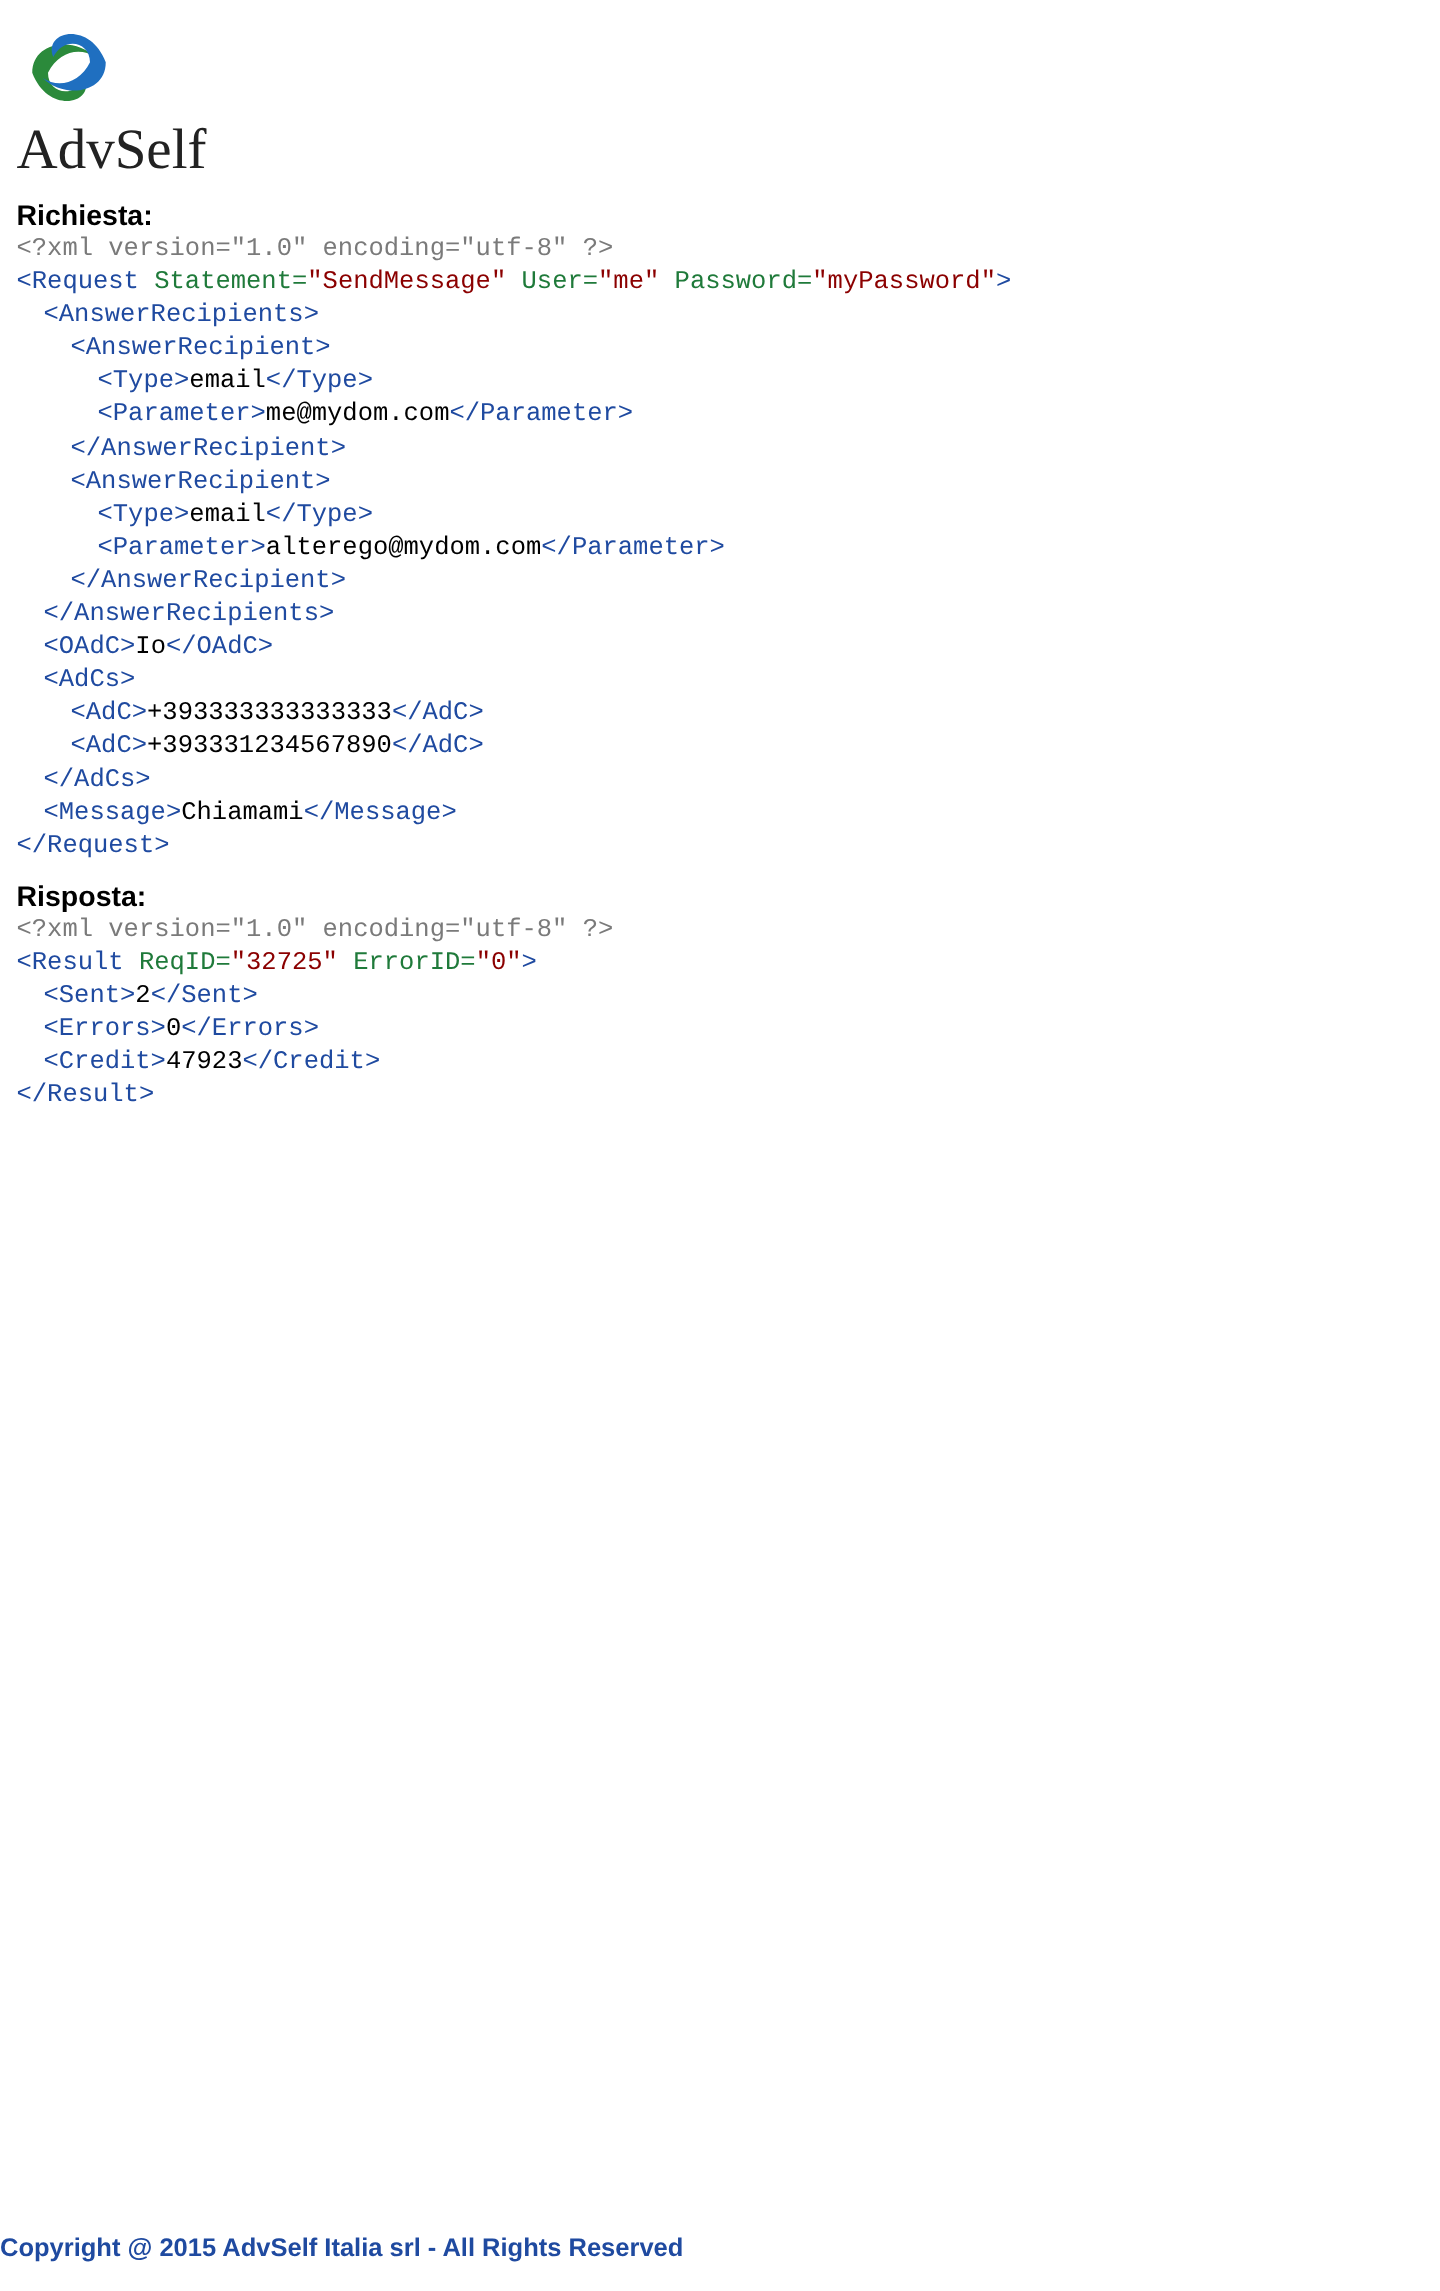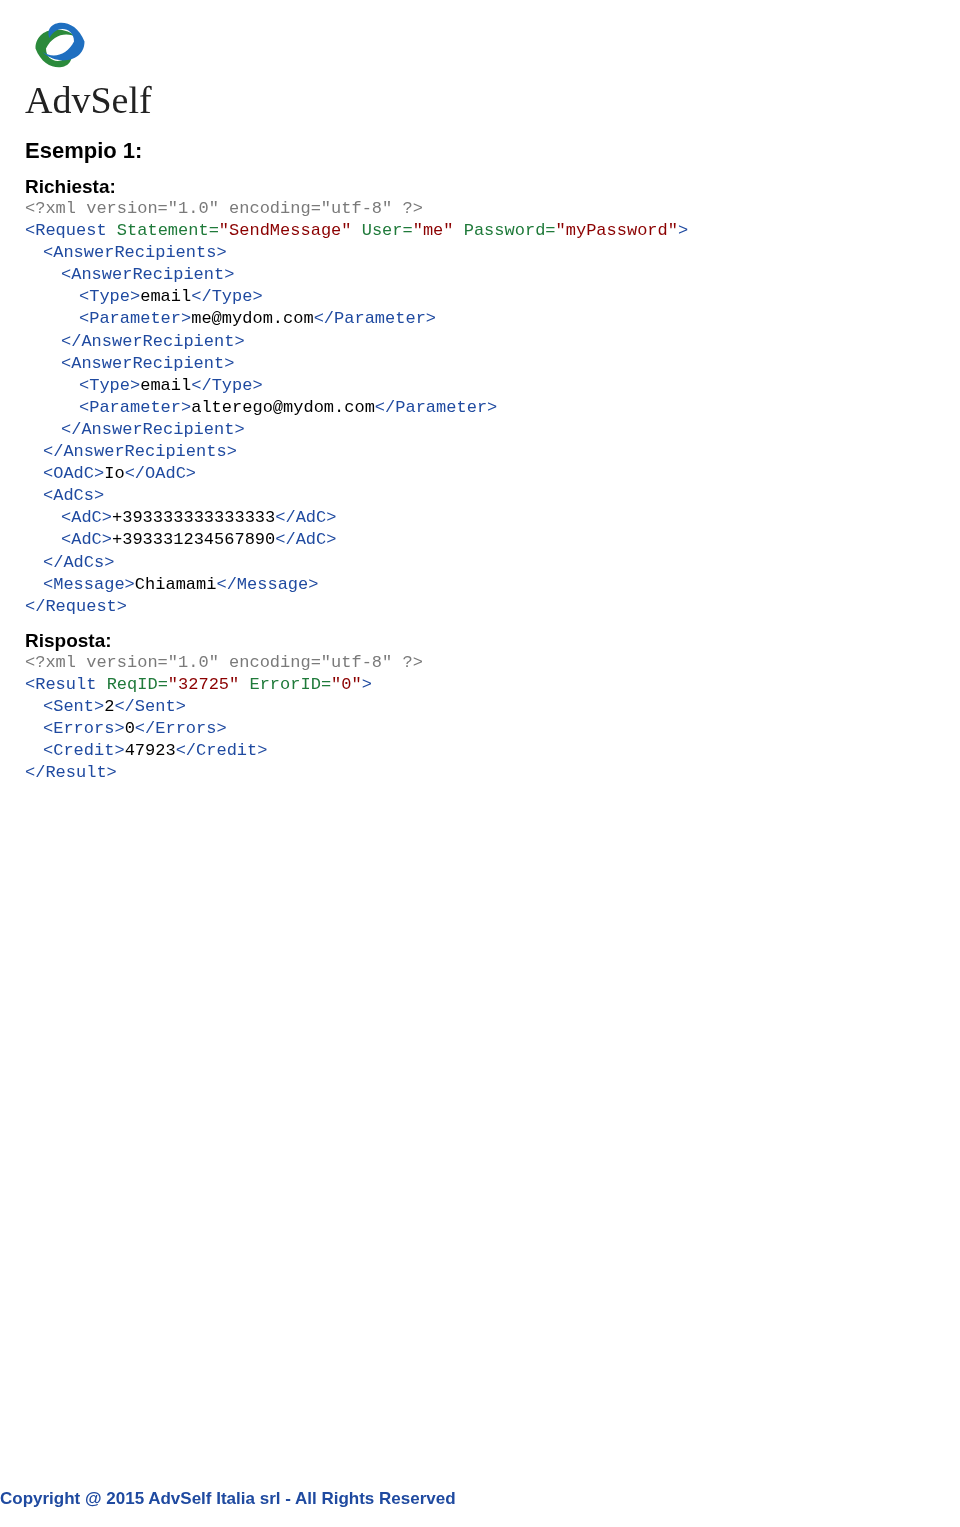--- a/index.html
+++ b/index.html
@@ -7,21 +7,21 @@
     margin: 0;
     padding: 0;
     font-family: Arial, Helvetica, sans-serif;
     background: #fff;
     color: #000;
     width: 960px;
     min-height: 1527px;
     position: relative;
   }
   .page {
-    padding: 10px 16px 60px 25px;
+    padding: 10px 16px 60px 11px;
   }
   .logo {
     margin-bottom: 10px;
   }
   .logo svg { display: block; }
   .logo-text {
     font-family: "Times New Roman", serif;
     font-size: 38px;
     font-weight: normal;
     color: #222;
@@ -73,21 +73,20 @@
 <div class="page">
 
   <div class="logo">
     <svg width="70" height="70" viewBox="0 0 100 100">
       <path d="M15 55 C 15 25, 55 20, 75 40 C 60 30, 40 35, 30 55 C 30 75, 55 80, 65 60 C 75 85, 30 95, 15 55 Z" fill="#2b8a3b"></path>
       <path d="M85 45 C 85 75, 45 80, 25 60 C 40 70, 60 65, 70 45 C 70 25, 45 20, 35 40 C 25 15, 70 5, 85 45 Z" fill="#1f6fc0"></path>
     </svg>
     <div class="logo-text">AdvSelf</div>
   </div>
 
-  <div class="heading">Esempio 1:</div>
 
   <div class="sub-heading">Richiesta:</div>
 
   <pre class="code"><span class="c-pi">&lt;?xml version="1.0" encoding="utf-8" ?&gt;</span>
 <span class="c-tag">&lt;Request </span><span class="c-attr">Statement=</span><span class="c-str">"SendMessage"</span><span class="c-attr"> User=</span><span class="c-str">"me"</span><span class="c-attr"> Password=</span><span class="c-str">"myPassword"</span><span class="c-tag">&gt;</span>
 <span class="ind1"><span class="c-tag">&lt;AnswerRecipients&gt;</span></span>
 <span class="ind2"><span class="c-tag">&lt;AnswerRecipient&gt;</span></span>
 <span class="ind3"><span class="c-tag">&lt;Type&gt;</span><span class="c-txt">email</span><span class="c-tag">&lt;/Type&gt;</span></span>
 <span class="ind3"><span class="c-tag">&lt;Parameter&gt;</span><span class="c-txt">me@mydom.com</span><span class="c-tag">&lt;/Parameter&gt;</span></span>
 <span class="ind2"><span class="c-tag">&lt;/AnswerRecipient&gt;</span></span>

